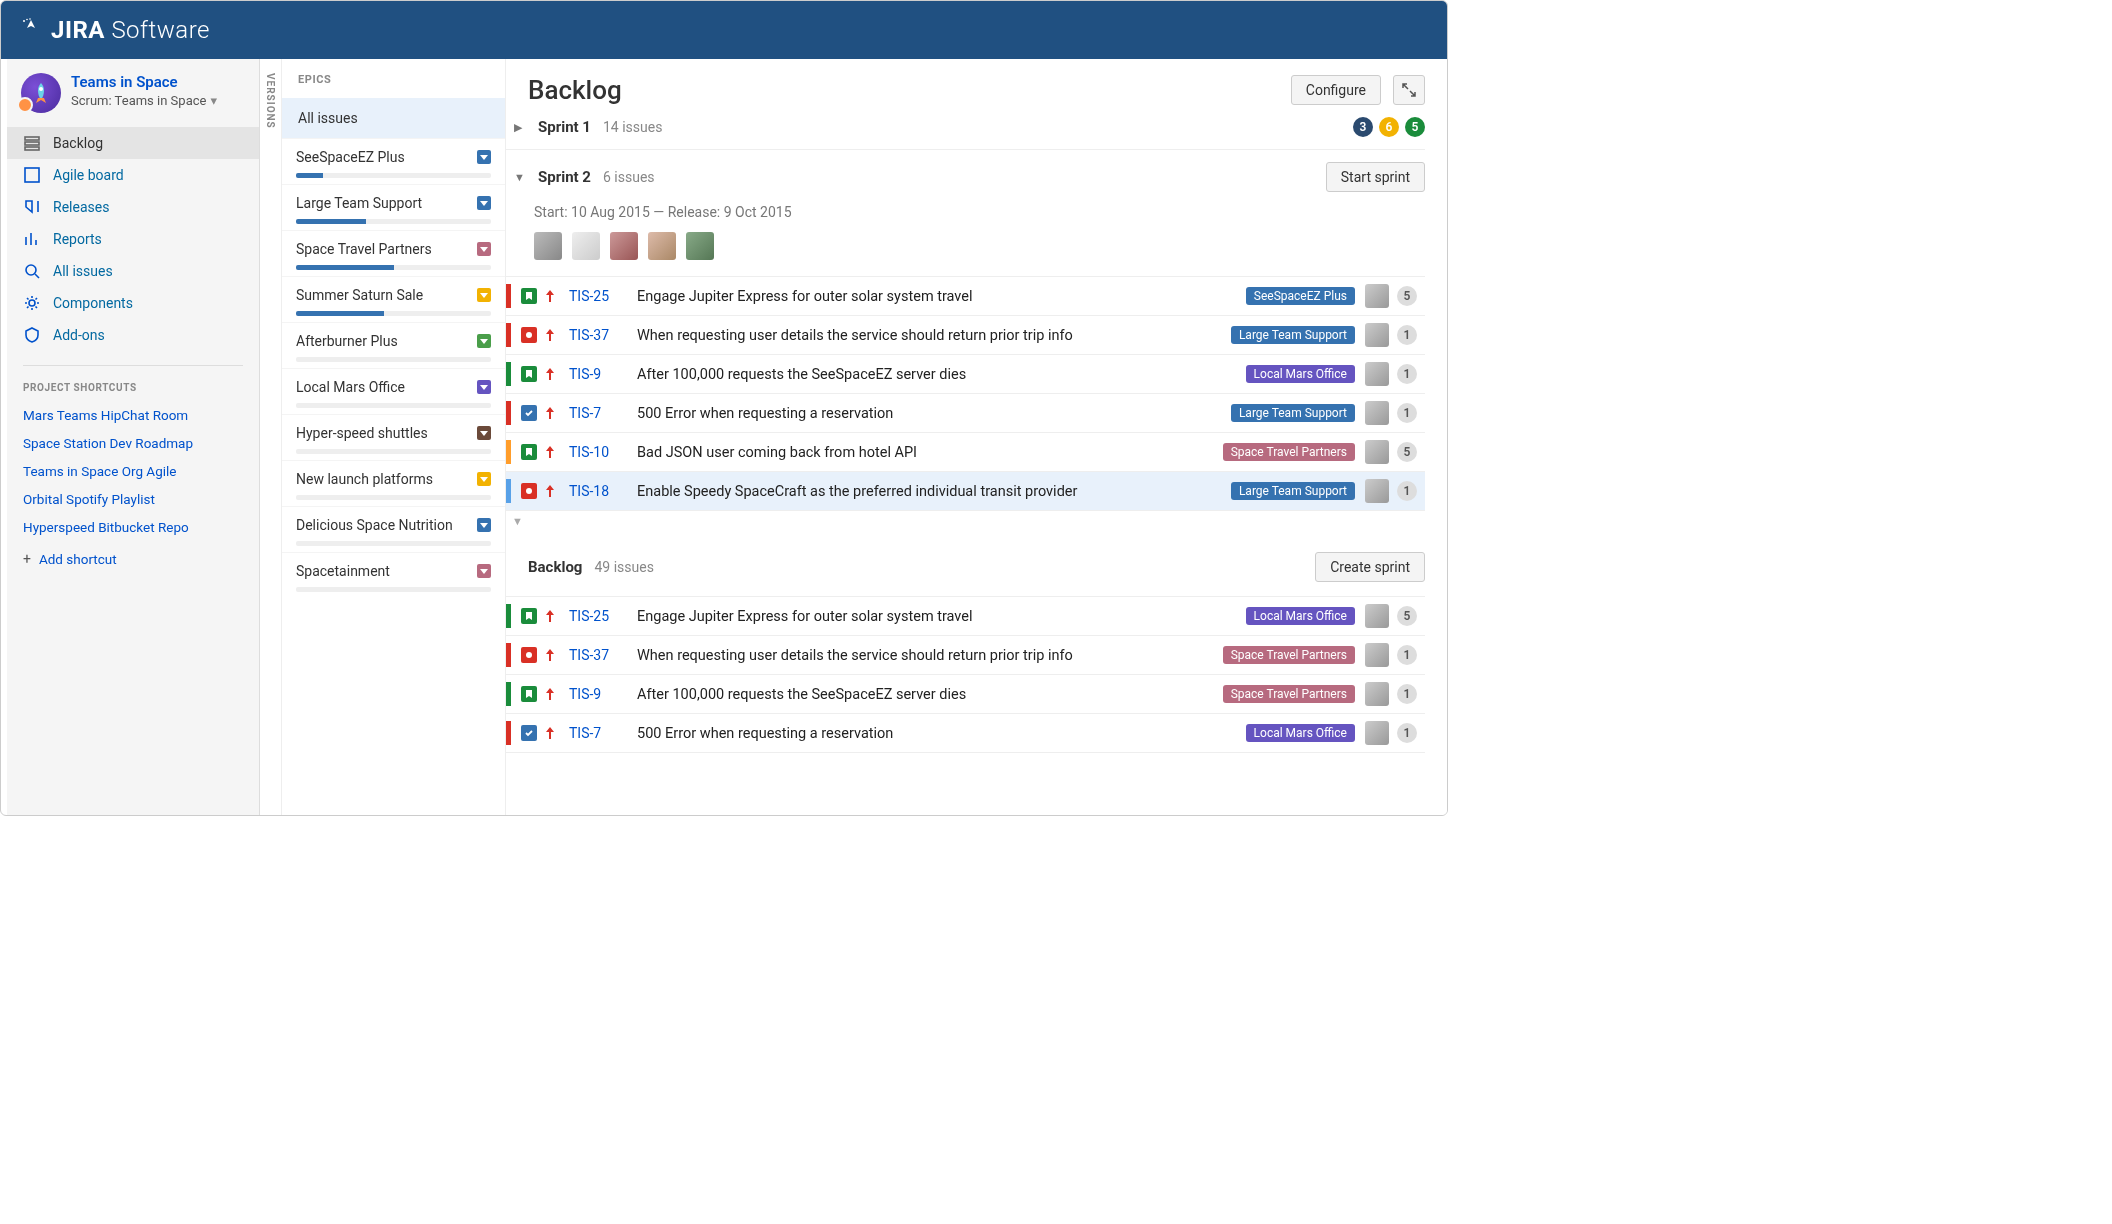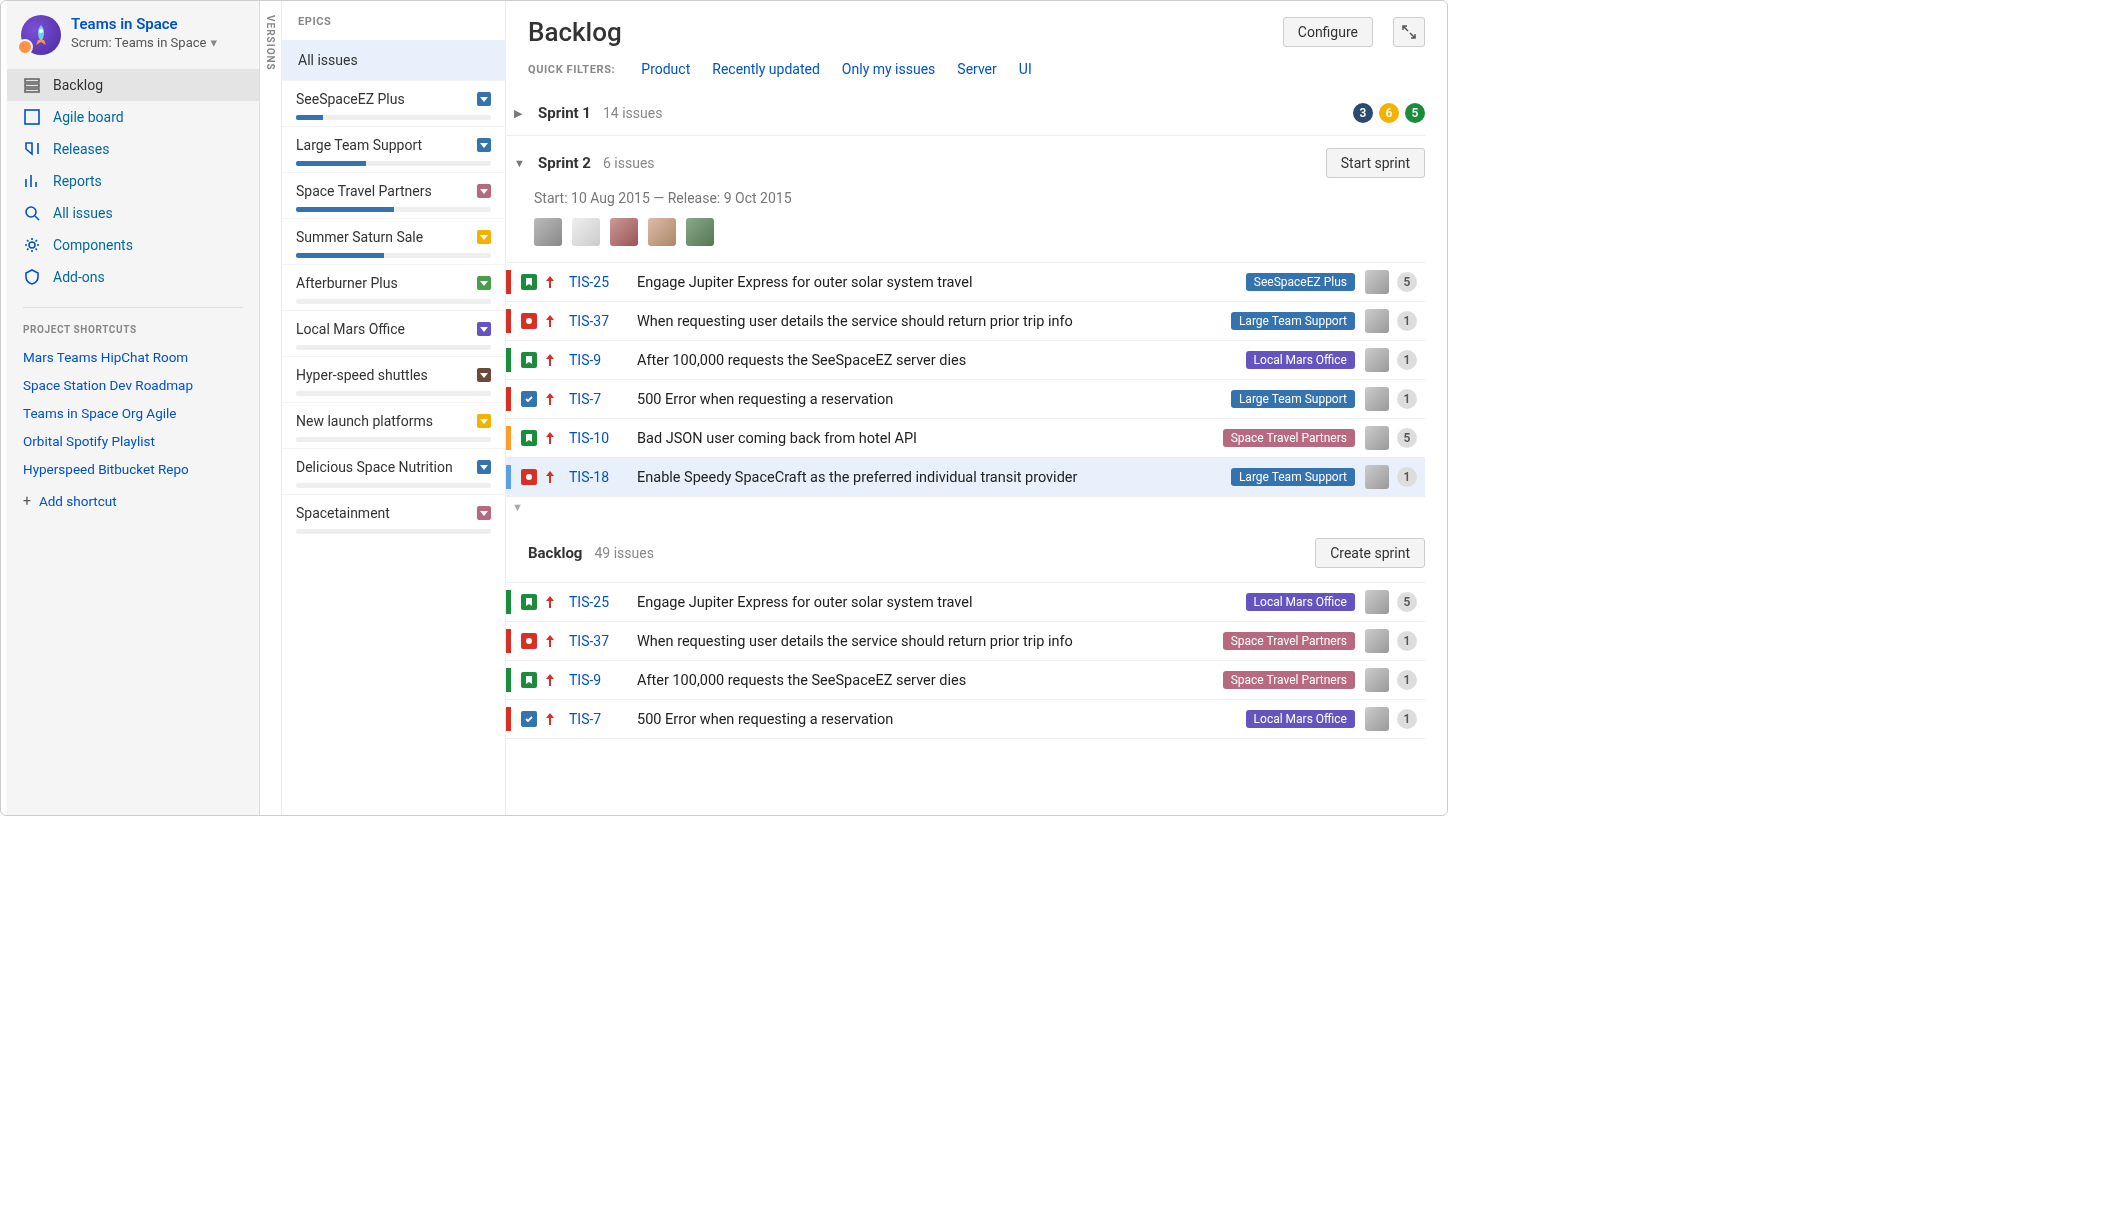--- a/index.html
+++ b/index.html
@@ -57,21 +57,21 @@
 .epic-drop{width:14px;height:14px;display:inline-flex;align-items:center;justify-content:center;border-radius:2px;}
 .epic-drop svg{display:block;}
 .epic-bar{height:5px;background:#eee;margin-top:8px;border-radius:2px;overflow:hidden;}
 .epic-bar .fill{height:100%;background:#3572b0;}
 
 
 .content{flex:1;display:flex;flex-direction:column;overflow:hidden;background:#fff;}
 .page-header{padding:16px 22px 0 0;}
 .page-top{display:flex;align-items:center;justify-content:space-between;}
 .page-title{font-size:26px;font-weight:500;color:#333;}
-.page-actions{display:flex;gap:20px;}
+.page-actions{display:flex;gap:12px;}
 .btn{border:1px solid #ccc;background:#f4f4f4;padding:6px 14px;border-radius:3px;font-size:14px;color:#333;cursor:pointer;}
 .btn-icon{width:32px;display:flex;align-items:center;justify-content:center;padding:6px 0;}
 
 .filters{display:flex;align-items:center;gap:22px;padding:14px 0 14px 0;font-size:14px;}
 .filters-label{font-size:11px;font-weight:700;color:#888;letter-spacing:.6px;margin-right:4px;}
 .filter-link{color:#0052cc;cursor:pointer;}
 
 .board{flex:1;overflow-y:auto;padding:0 22px 0 0;}
 
 
@@ -119,20 +119,33 @@
 .backlog-head-left{display:flex;align-items:center;gap:12px;}
 .backlog-title{font-weight:700;font-size:15px;}
 
 .mini-expander{width:12px;color:#aaa;font-size:11px;padding:4px 0 0 6px;}
 </style>
 </head>
 <body>
 
 <div class="app">
 
+  <div class="banner">
+    <span class="logo-icon">
+      <svg width="24" height="24" viewBox="0 0 24 24">
+          <g fill="#fff">
+            <path d="M12 2 L8 10 L12 8 L16 10 Z"></path>
+            <circle cx="5" cy="3" r="1"></circle>
+            <circle cx="8" cy="1.5" r=".8"></circle>
+            <circle cx="11" cy="1" r=".8"></circle>
+          </g>
+        </svg>
+    </span>
+    <span class="brand"><b>JIRA</b> <span class="soft">Software</span></span>
+  </div>
 
   <div class="main">
 
     <div class="sidebar">
       <div class="project-header">
         <div class="project-avatar">
           <svg class="rocket" viewBox="0 0 18 22">
               <path d="M9 1 C13 5 13 12 9 18 C5 12 5 5 9 1 Z" fill="#6bd4e8"></path>
               <circle cx="9" cy="7" r="2" fill="#fff"></circle>
               <path d="M6 16 L4 21 L9 18 L14 21 L12 16" fill="#ff9245"></path>
@@ -369,24 +382,20 @@
           <div class="page-title">Backlog</div>
           <div class="page-actions">
             <button class="btn">Configure</button>
             <button class="btn btn-icon">
               <svg width="14" height="14" viewBox="0 0 14 14">
                   <path d="M1 5 V1 H5 M13 9 V13 H9 M1 1 L6 6 M13 13 L8 8" stroke="#555" stroke-width="1.5" fill="none"></path>
                 </svg>
             </button>
           </div>
         </div>
-        <div class="filters">
-          <span class="filters-label">QUICK FILTERS:</span>
-          <span id="filters-row" style="display:contents;"><span class="filter-link">Product</span><span class="filter-link">Recently updated</span><span class="filter-link">Only my issues</span><span class="filter-link">Server</span><span class="filter-link">UI</span></span>
-        </div>
       </div>
 
       <div class="board">
 
         <div class="sprint-head" style="border-bottom:1px solid #eee;">
           <div class="sprint-head-left">
             <span class="expander">▶</span>
             <span class="sprint-name">Sprint 1</span>
             <span class="sprint-count">14 issues</span>
           </div>

